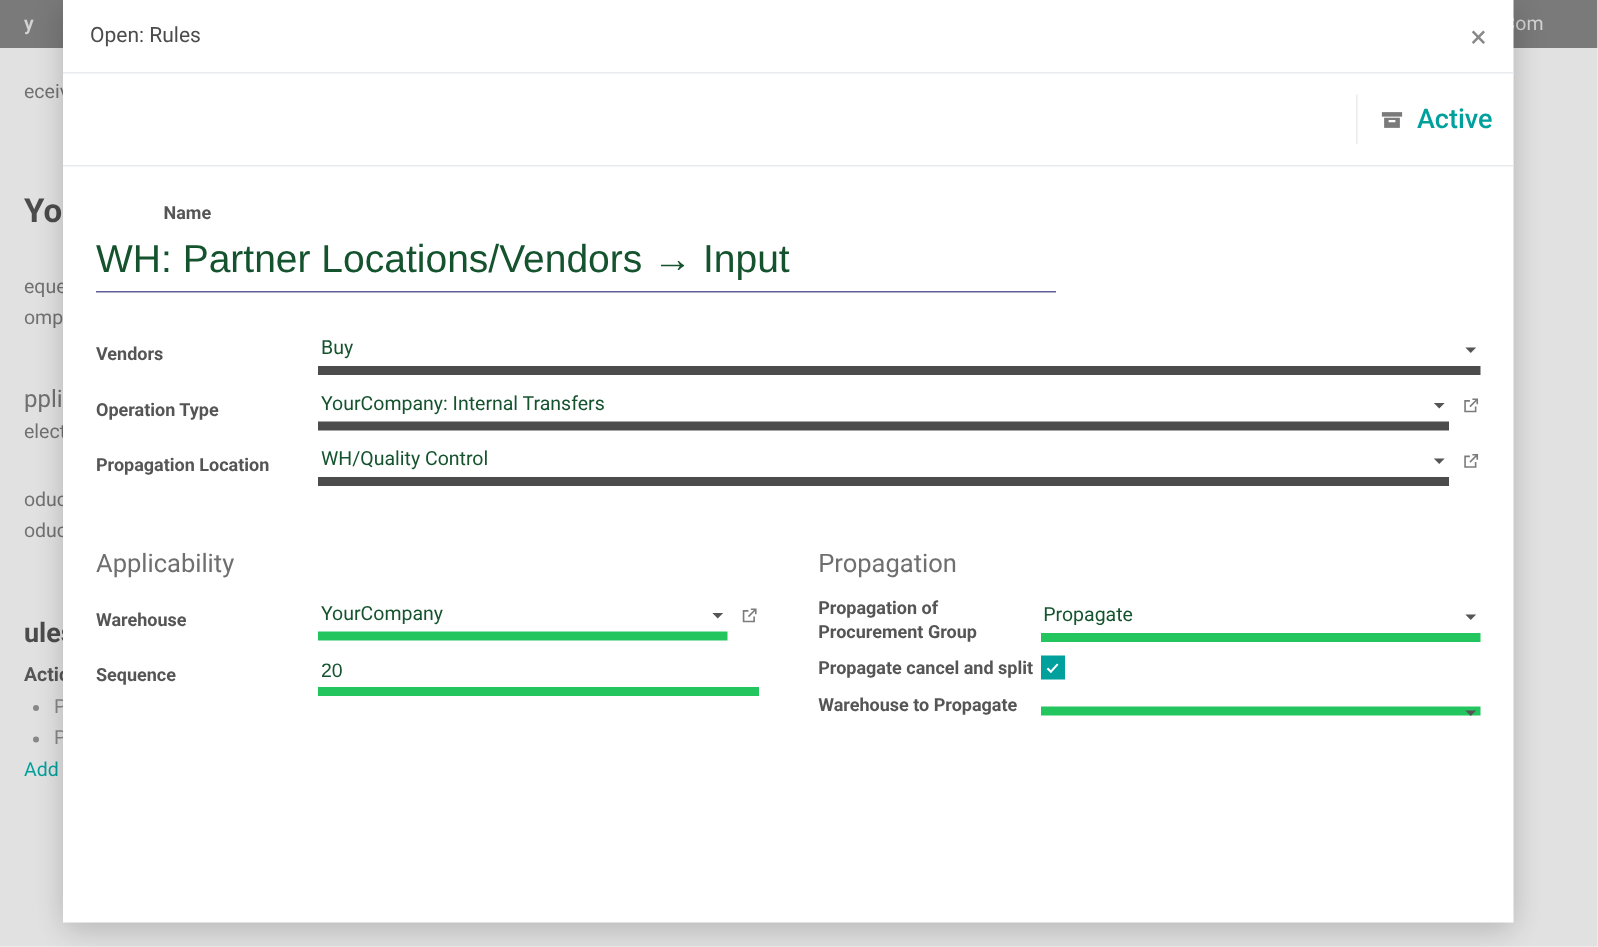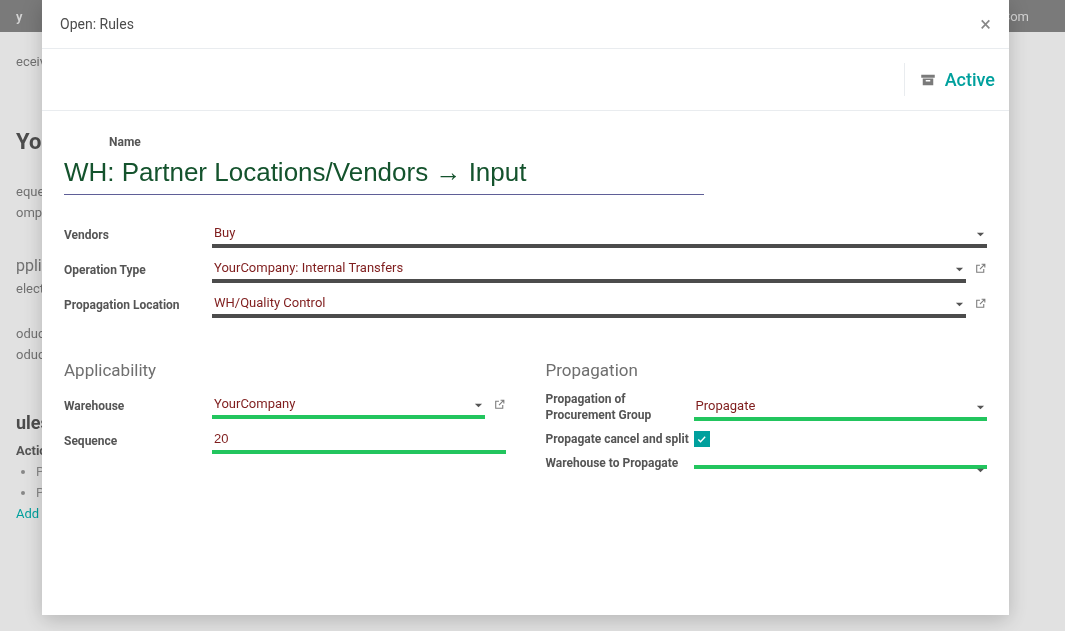--- a/index.html
+++ b/index.html
@@ -42,21 +42,21 @@
     .lbl { font-size: 12px; font-weight: 700; color: #555; padding-left: 45px; }
     .name-input { width: 640px; font-size: 26px; font-weight: 400; color: #14532d; border: none; border-bottom: 1px solid #5f5e97; padding: 6px 0; background: transparent; outline: none; margin-top: 2px; }
     
     .columns { display: flex; gap: 40px; margin-top: 26px; }
     .col { flex: 1; }
     
     .field-row { display: flex; align-items: center; margin-bottom: 8px; }
     .field-row .flabel { width: 148px; font-size: 12px; font-weight: 700; color: #555; flex-shrink: 0; }
     .field-row .finput { flex: 1; position: relative; }
     .select-input, .text-input {
-      width: 100%; border: none; border-bottom: 4px solid #22c55e; padding: 4px 18px 4px 2px; font-size: 13px; background: transparent; outline: none; cursor: pointer; color: #7f1d1d;
+      width: 100%; border: none; border-bottom: 6px solid #22c55e; padding: 4px 18px 4px 2px; font-size: 13px; background: transparent; outline: none; cursor: pointer; color: #14532d;
     }
     .select-input.dark { border-bottom-color: #4c4c4c; }
     .chevron { position: absolute; right: 2px; top: 6px; pointer-events: none; }
     .chevron svg { width: 9px; height: 9px; fill: #555; }
     .ext-link { margin-left: 8px; color: #7c7c7c; cursor: pointer; }
     .ext-link svg { width: 13px; height: 13px; stroke: #7c7c7c; fill: none; stroke-width: 2; }
     
     .desc { font-size: 13px; color: #6b6b6b; line-height: 1.5; }
     .desc b { color: #4c4c4c; font-weight: 600; }
     

